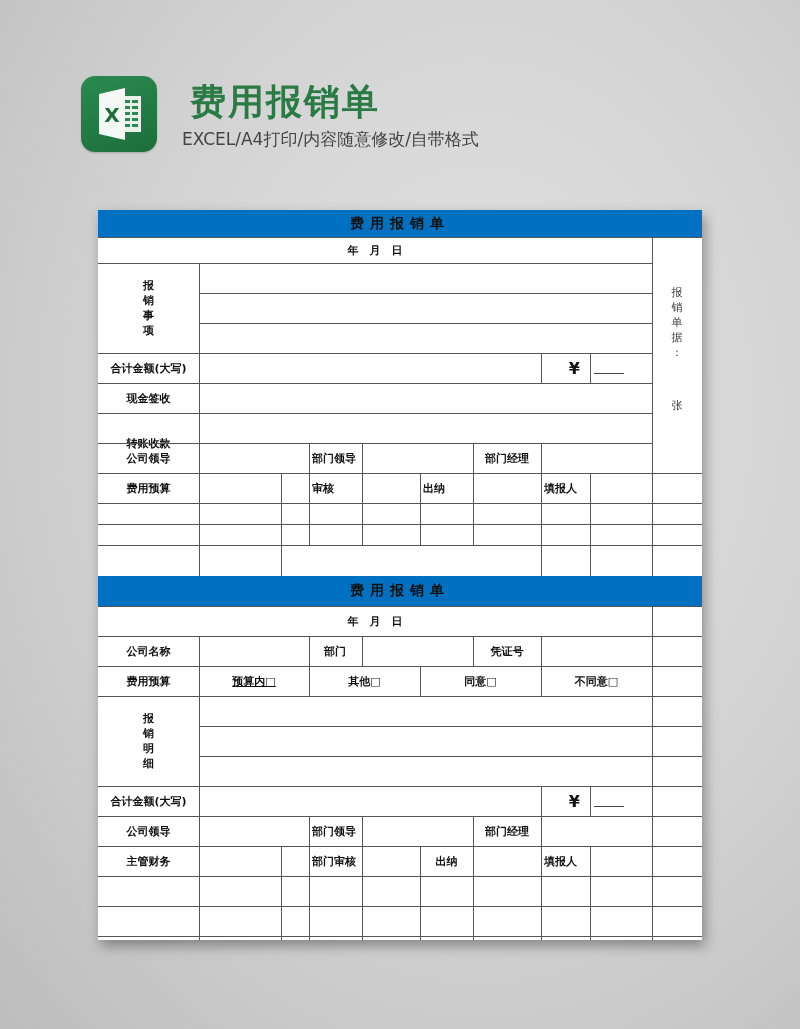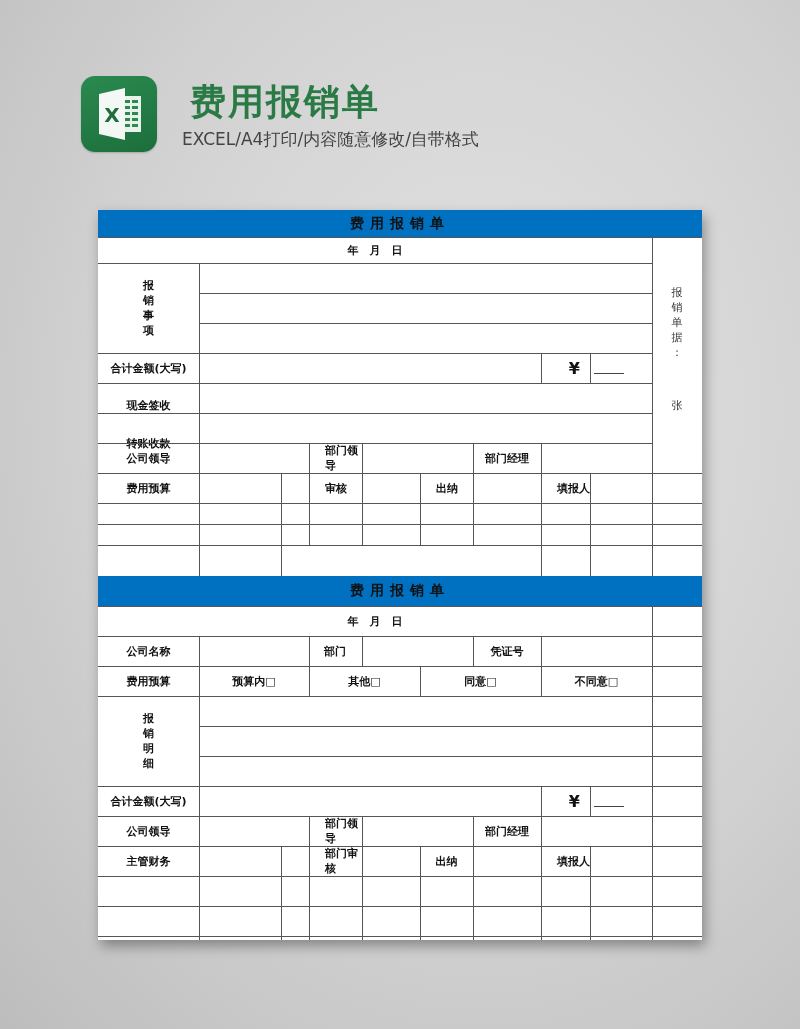--- a/index.html
+++ b/index.html
@@ -24,21 +24,21 @@
   }
   .sheet {
     position: absolute; left: 98px; top: 210px; width: 604px; height: 730px;
     background: #fff;
     box-shadow: 3px 6px 12px rgba(0,0,0,0.35);
   }
   .cell {
     position: absolute; display: flex; align-items: center; justify-content: center;
     font-size: 11px; font-weight: bold; color: #111;
   }
-  .l { justify-content: flex-start; padding-left: 16px; }
+  .l { justify-content: flex-start; padding-left: 3px; }
   .bar {
     position: absolute; left: 0; width: 604px; background: #0070c0;
     color: #111; font-size: 14px; font-weight: bold; letter-spacing: 6px;
     display: flex; align-items: center; justify-content: center;
   }
   .hl { position: absolute; height: 1px; background: #555; }
   .vl { position: absolute; width: 1px; background: #555; }
   .vert { flex-direction: column; line-height: 15px; }
   .side { font-weight: normal; color: #333; flex-direction: column; line-height: 15px; justify-content: flex-start; }
   .yen { font-size: 16px; font-weight: bold; justify-content: flex-end; padding-right: 10px; }
@@ -85,21 +85,21 @@
   <div class="cell" style="left:101px;top:83px;width:453px;height:30px;"></div>
   <div class="cell" style="left:101px;top:113px;width:453px;height:30px;"></div>
 
   <div class="cell" style="left:0;top:143px;width:101px;height:30px;">合计金额(大写)</div>
   <div class="cell" style="left:101px;top:143px;width:342px;height:30px;"></div>
   <div class="cell yen" style="left:443px;top:143px;width:49px;height:30px;">¥</div>
   <div class="cell blank" style="left:492px;top:143px;width:62px;height:30px;">
       <span></span>
     </div>
 
-  <div class="cell" style="left:0;top:180px;width:101px;height:30px;">现金签收</div>
+  <div class="cell" style="left:0;top:173px;width:101px;height:30px;">现金签收</div>
   <div class="cell" style="left:101px;top:173px;width:453px;height:30px;"></div>
   <div class="cell" style="left:0;top:218px;width:101px;height:30px;">转账收款</div>
   <div class="cell" style="left:101px;top:203px;width:453px;height:30px;"></div>
 
   <div class="cell" style="left:0;top:233px;width:101px;height:30px;">公司领导</div>
   <div class="cell" style="left:101px;top:233px;width:110px;height:30px;"></div>
   <div class="cell l" style="left:211px;top:233px;width:53px;height:30px;">部门领导</div>
   <div class="cell" style="left:264px;top:233px;width:111px;height:30px;"></div>
   <div class="cell" style="left:375px;top:233px;width:68px;height:30px;">部门经理</div>
   <div class="cell" style="left:443px;top:233px;width:111px;height:30px;"></div>
@@ -148,21 +148,21 @@
   <div class="cell" style="left:0;top:396px;width:554px;height:30px;">年　月　日</div>
 
   <div class="cell" style="left:0;top:426px;width:101px;height:30px;">公司名称</div>
   <div class="cell" style="left:101px;top:426px;width:110px;height:30px;"></div>
   <div class="cell l" style="left:211px;top:426px;width:53px;height:30px;padding-left:15px;">部门</div>
   <div class="cell" style="left:264px;top:426px;width:111px;height:30px;"></div>
   <div class="cell" style="left:375px;top:426px;width:68px;height:30px;">凭证号</div>
   <div class="cell" style="left:443px;top:426px;width:111px;height:30px;"></div>
 
   <div class="cell" style="left:0;top:456px;width:101px;height:30px;">费用预算</div>
-  <div class="cell" style="left:101px;top:456px;width:110px;height:30px;">预算内□</div>
+  <div class="cell" style="left:101px;top:456px;width:110px;height:30px;text-decoration:underline;">预算内□</div>
   <div class="cell" style="left:211px;top:456px;width:111px;height:30px;text-align:right;">其他□</div>
   <div class="cell" style="left:322px;top:456px;width:121px;height:30px;">同意□</div>
   <div class="cell" style="left:443px;top:456px;width:111px;height:30px;">不同意□</div>
 
   <div class="cell vert" style="left:0;top:486px;width:101px;height:90px;">
     <span>报</span>
     <span>销</span>
     <span>明</span>
     <span>细</span>
   </div>

